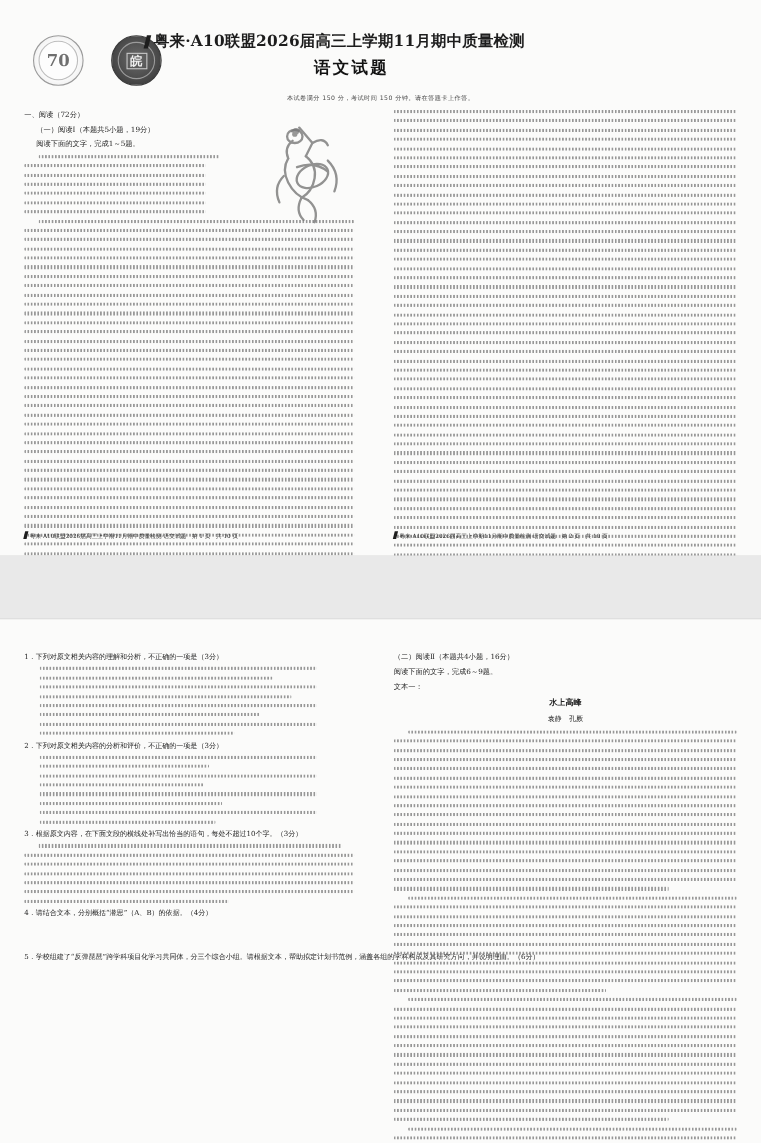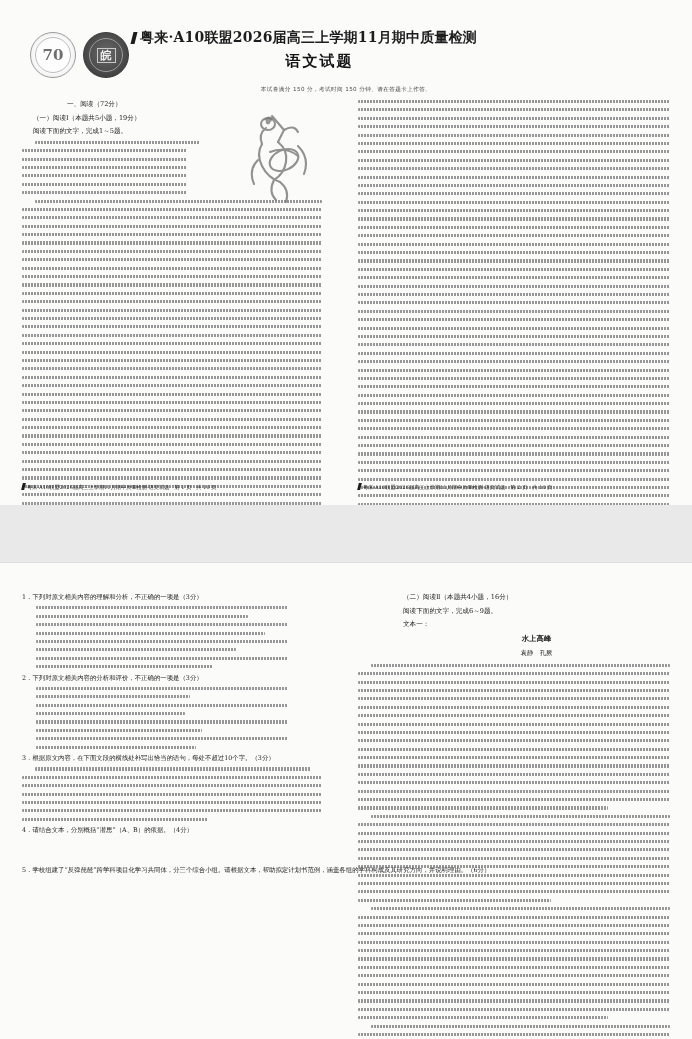--- a/index.html
+++ b/index.html
@@ -18,21 +18,21 @@
     box-shadow:0 0 0 1px #dcdcdc;
   }
   #sheet-1{top:0;height:505px;}
   #sheet-gap{position:absolute;left:0;top:505px;width:692px;height:58px;background:#e9e9e9;}
   #sheet-2{top:563px;height:600px;}
 
   .page-inner{position:relative;width:100%;height:100%;}
 
   
   .masthead{position:absolute;left:0;top:0;width:692px;height:90px;}
-  .seals{position:absolute;left:30px;top:32px;display:flex;gap:7px;}
+  .seals{position:absolute;left:30px;top:32px;display:flex;gap:25px;}
   .seal{
     width:44px;height:44px;border-radius:50%;
     display:flex;align-items:center;justify-content:center;
     font-size:16px;color:#6f6f6f;position:relative;
   }
   .seal-a{border:1.6px solid #9a9a9a;background:radial-gradient(circle at 50% 50%,#fdfdfd 52%,#f2f2f2 72%,#fbfbfb 100%);}
   .seal-a:after{content:"";position:absolute;left:4px;top:4px;right:4px;bottom:4px;border:.8px solid #bdbdbd;border-radius:50%;}
   .seal-b{background:radial-gradient(circle at 50% 46%,#6a6a6a 0%,#4a4a4a 60%,#2f2f2f 100%);color:#f1f1f1;border:1.4px solid #3a3a3a;}
   .seal-b:after{content:"";position:absolute;left:5px;top:5px;right:5px;bottom:5px;border:.8px solid #9b9b9b;border-radius:50%;}
   .seal-glyph{font-family:"DejaVu Serif","Liberation Serif",serif;font-weight:700;font-size:15px;line-height:1;}
@@ -65,21 +65,21 @@
   .tl{height:3.1px;margin-bottom:5.3px;border-radius:1px;
       background:linear-gradient(to right,#6e6e6e 0 1.6px,transparent 1.6px 3.0px);
       background-size:3.0px 100%;opacity:.70;}
   .tl.ind{margin-left:13px;}
   .tl.short{width:62%;}
   .tl.short2{width:46%;}
   .tl.short3{width:80%;}
 
   .hdg{
     font-family:"DejaVu Serif","Liberation Serif",serif;
-    font-size:6.6px;color:#232323;margin-bottom:4.6px;white-space:nowrap;margin-left:45px;
+    font-size:6.6px;color:#232323;margin-bottom:4.6px;white-space:nowrap;
   }
   .hdg.i1{margin-left:11px;}
   .hdg.i2{margin-left:11px;}
   .hdg.ctr{text-align:center;font-weight:700;}
   .q{font-family:"DejaVu Serif","Liberation Serif",serif;
      font-size:6.4px;color:#232323;margin-bottom:4.4px;white-space:nowrap;}
   .opt{margin-left:14px;}
 
   
   .illo{position:absolute;left:228px;top:100px;width:102px;height:112px;}

